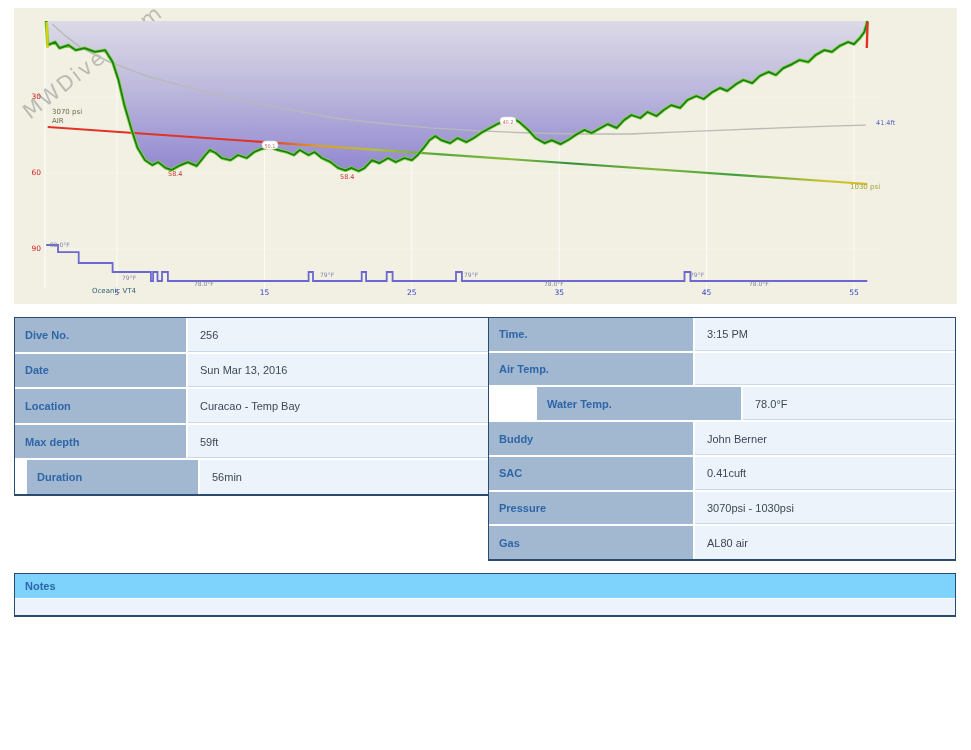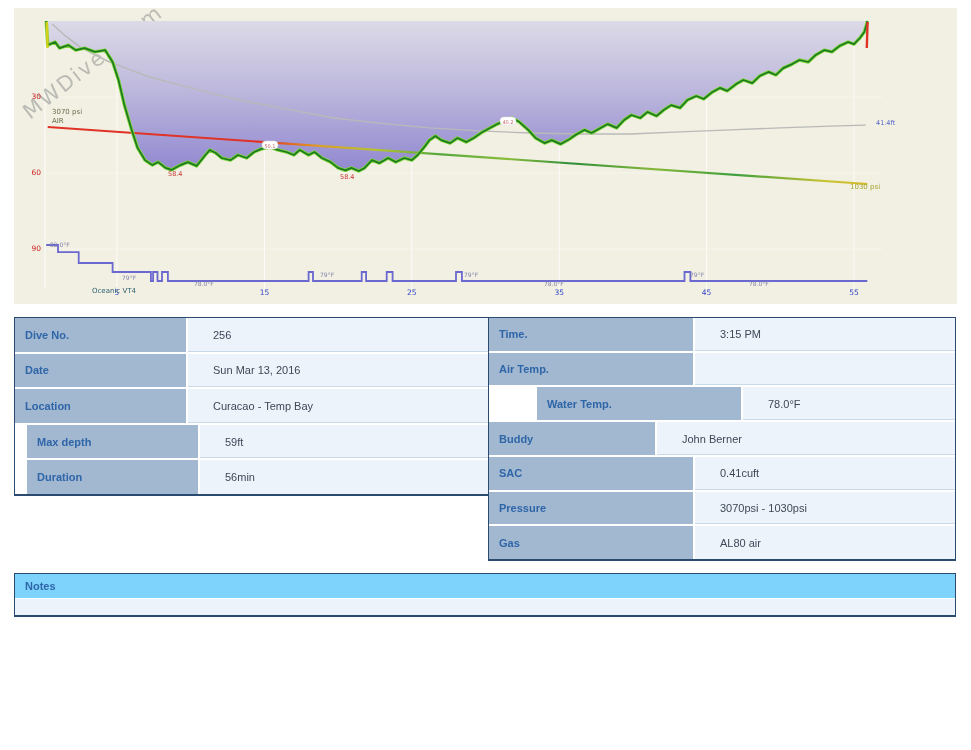--- a/index.html
+++ b/index.html
@@ -11,21 +11,21 @@
   .dl-table{position:absolute;display:flex;flex-direction:column;
             border:1px solid #2a4a70;border-bottom-width:2px;background:#ffffff;box-sizing:border-box}
   #left-table{left:14px;top:317px;width:550px;height:179px}
   #right-table{left:488px;top:317px;width:468px;height:244px}
   .dl-row{flex:1;display:flex;border-bottom:2px solid #ffffff;min-height:0}
   .dl-row:last-child{border-bottom:none}
   .dl-label{background:#a2b7d0;color:#2e66a8;font-weight:bold;font-size:11px;
             display:flex;align-items:center;padding-left:10px;border-right:2px solid #ffffff;
             box-sizing:border-box;flex-shrink:0}
   .dl-value{flex:1;background:#edf3fb;color:#3d4856;font-size:11px;display:flex;
-            align-items:center;padding-left:25px;box-shadow:inset 0 -1px 0 #c9d9ea}
+            align-items:center;padding-left:12px;box-shadow:inset 0 -1px 0 #c9d9ea}
   .dl-row:last-child .dl-value{box-shadow:none}
   .notes{position:absolute;left:14px;top:573px;width:942px;border:1px solid #2a4a70;
          border-bottom-width:2px;background:#ffffff;box-sizing:border-box}
   .notes-header{height:24px;line-height:24px;background:#7dd3fc;color:#2e66a8;
                 font-weight:bold;font-size:11px;padding-left:10px;border-bottom:1px solid #ffffff}
   .notes-body{height:16px;background:#edf3fb}
 </style>
 </head>
 <body>
 
@@ -118,21 +118,21 @@
       </div>
       <div class="dl-row">
         <div class="dl-label" style="width: 173px;">Date</div>
         <div class="dl-value">Sun Mar 13, 2016</div>
       </div>
       <div class="dl-row">
         <div class="dl-label" style="width: 173px;">Location</div>
         <div class="dl-value">Curacao - Temp Bay</div>
       </div>
       <div class="dl-row">
-        <div class="dl-label" style="width: 173px; margin-left: 12px;">Max depth</div>
+        <div class="dl-label" style="width: 173px;">Max depth</div>
         <div class="dl-value">59ft</div>
       </div>
       <div class="dl-row">
         <div class="dl-label" style="width: 173px; margin-left: 12px;">Duration</div>
         <div class="dl-value">56min</div>
       </div>
     </div>
   <div class="dl-table" id="right-table">
       <div class="dl-row">
         <div class="dl-label" style="width: 206px;">Time.</div>
@@ -140,21 +140,21 @@
       </div>
       <div class="dl-row">
         <div class="dl-label" style="width: 206px;">Air Temp.</div>
         <div class="dl-value"></div>
       </div>
       <div class="dl-row">
         <div class="dl-label" style="width: 206px; margin-left: 48px;">Water Temp.</div>
         <div class="dl-value">78.0°F</div>
       </div>
       <div class="dl-row">
-        <div class="dl-label" style="width: 168px;">Buddy</div>
+        <div class="dl-label" style="width: 206px;">Buddy</div>
         <div class="dl-value">John Berner</div>
       </div>
       <div class="dl-row">
         <div class="dl-label" style="width: 206px;">SAC</div>
         <div class="dl-value">0.41cuft</div>
       </div>
       <div class="dl-row">
         <div class="dl-label" style="width: 206px;">Pressure</div>
         <div class="dl-value">3070psi - 1030psi</div>
       </div>

